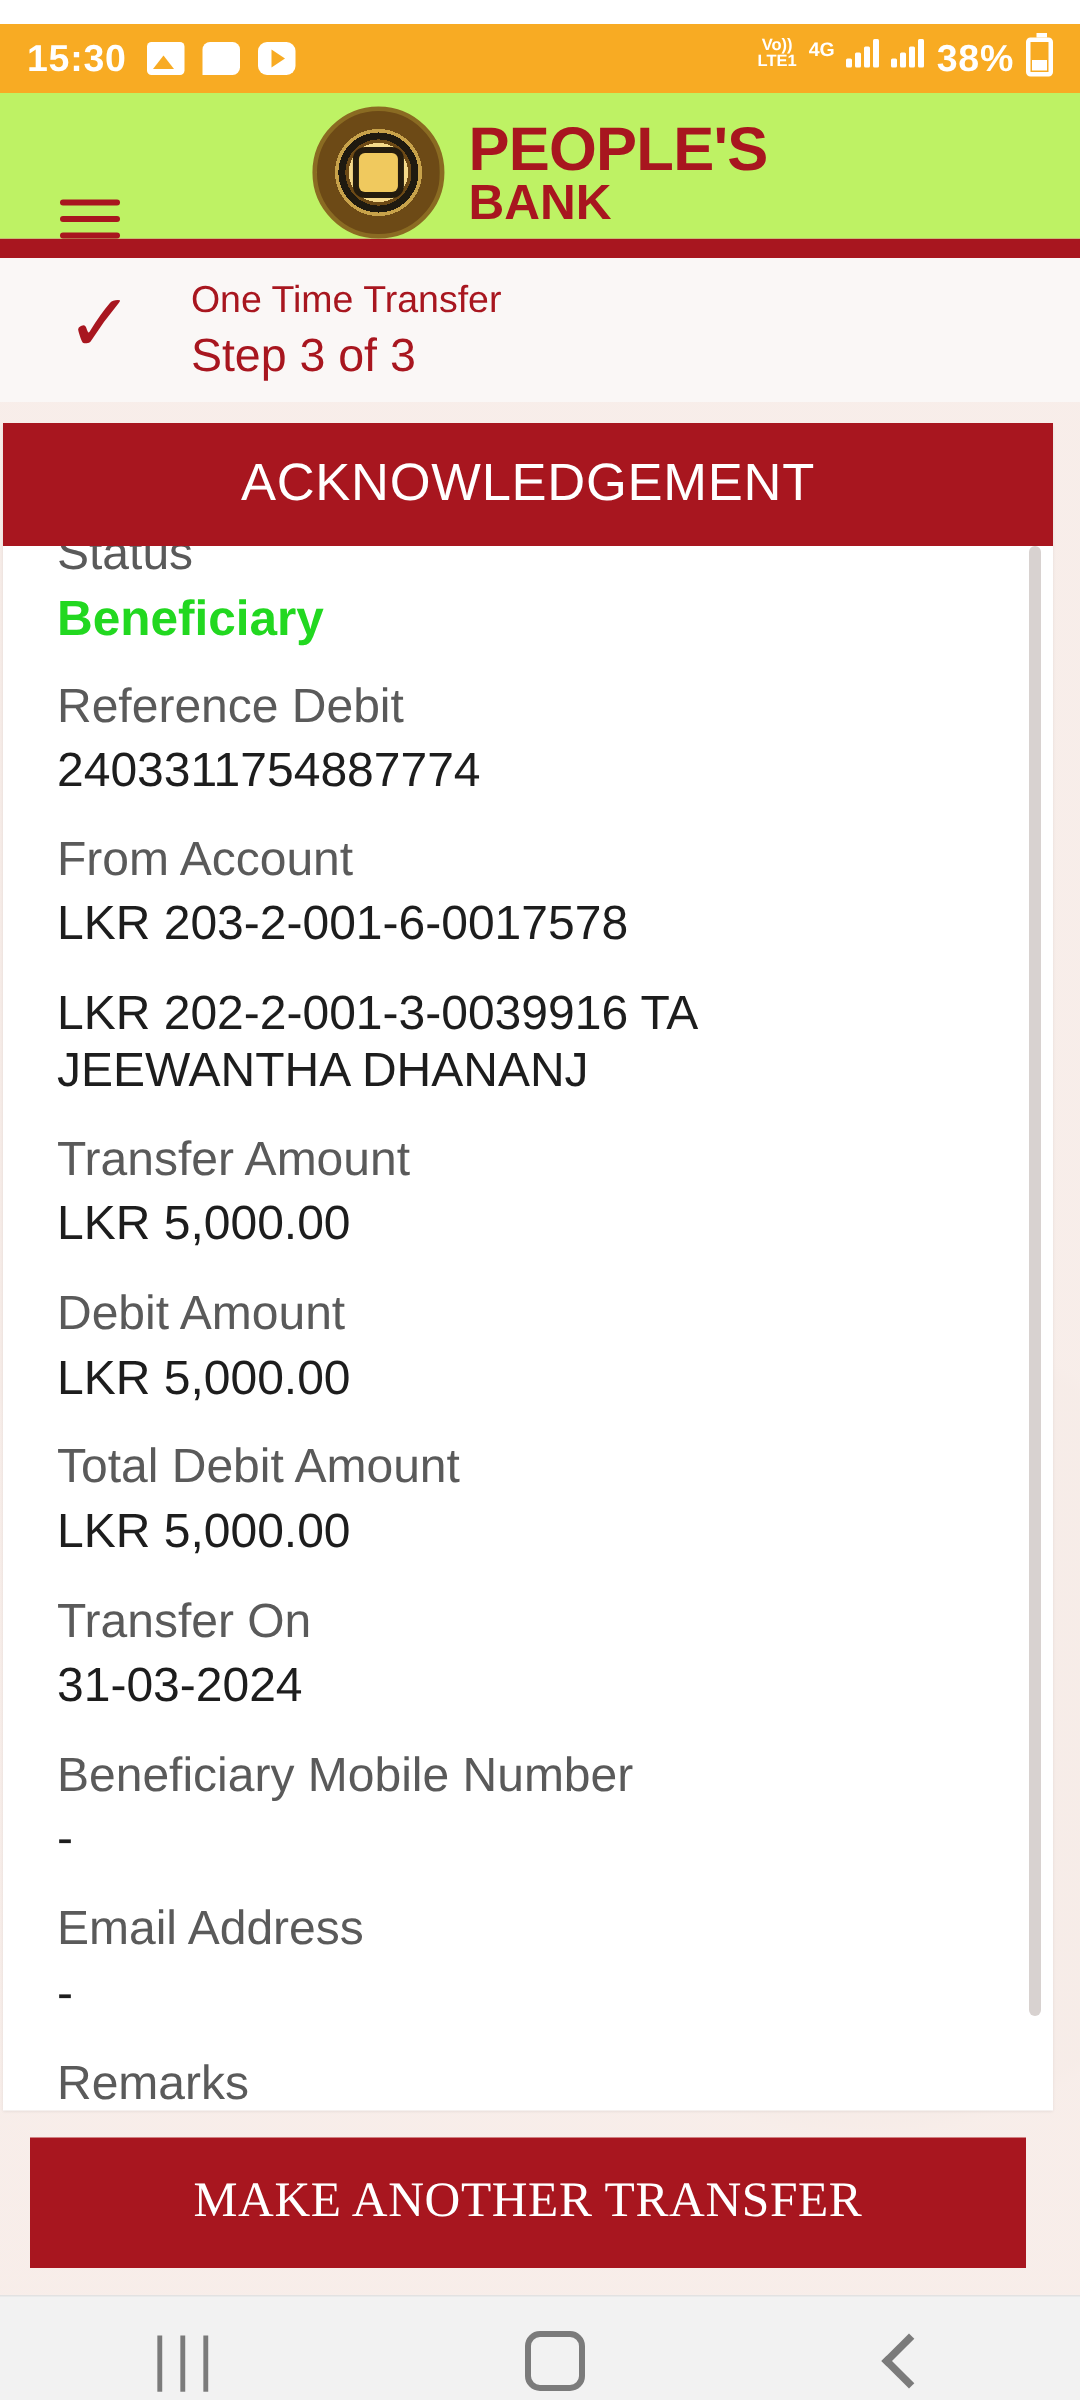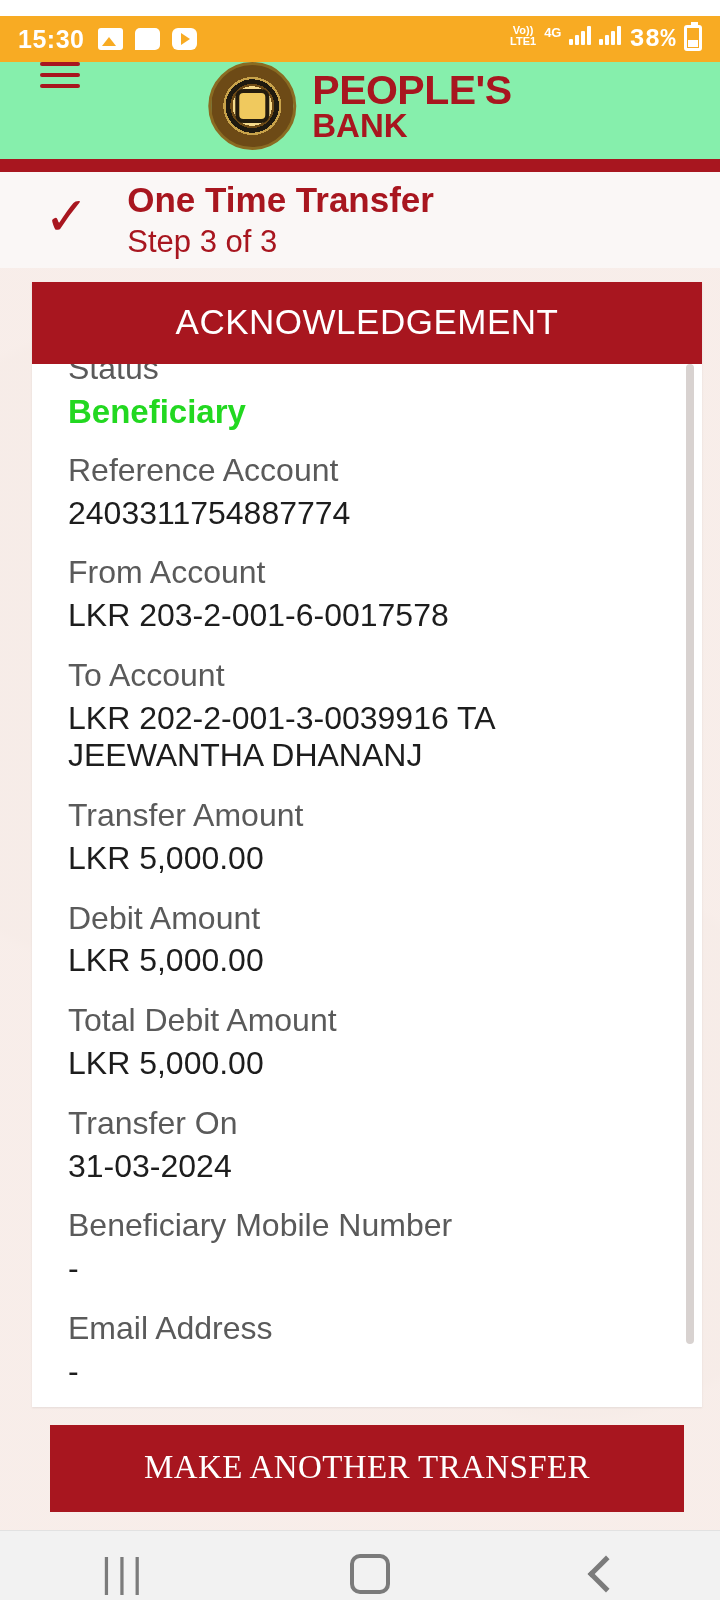--- a/index.html
+++ b/index.html
@@ -95,21 +95,20 @@
     border-radius: 1px;
   }
   .sb-bars i:nth-child(1) { height: 6px; }
   .sb-bars i:nth-child(2) { height: 10px; }
   .sb-bars i:nth-child(3) { height: 14px; }
   .sb-bars i:nth-child(4) { height: 19px; }
   .sb-batt-text {
     font-size: 25px;
     font-weight: bold;
     letter-spacing: 0.5px;
-    font-family: Liberation Mono, monospace;
   }
   .sb-batt {
     width: 18px; height: 26px;
     border: 3px solid #ffffff;
     border-radius: 3px;
     position: relative;
   }
   .sb-batt::before {
     content: "";
     position: absolute;
@@ -121,23 +120,23 @@
     content: "";
     position: absolute;
     left: 1px; right: 1px; bottom: 1px;
     height: 35%;
     background: #ffffff;
   }
 
   
   .appbar {
     height: 97px;
-    background: #86efac;
-    display: flex;
-    align-items: flex-start;
+    background: #bef264;
+    display: flex;
+    align-items: flex-end;
     flex: 0 0 97px;
     position: relative;
   }
   .hamburger {
     width: 64px;
     margin-left: 40px;
     display: flex;
     flex-direction: column;
     gap: 7px;
     cursor: pointer;
@@ -213,39 +212,39 @@
   .step-check {
     color: #a8161f;
     font-size: 54px;
     line-height: 54px;
     font-weight: normal;
     transform: translateY(-4px);
   }
   .step-text { display: flex; flex-direction: column; gap: 4px; }
   .step-title {
     color: #a8161f;
-    font-size: 35px;
-    font-weight: bold;
+    font-size: 25px;
+    font-weight: normal;
     text-align: center;
   }
   .step-sub {
     color: #a8161f;
     font-size: 31px;
   }
 
   
   .body-area {
     flex: 1 1 auto;
     position: relative;
     background:
       linear-gradient(rgba(248,238,234,0.93), rgba(248,238,234,0.93)),
       radial-gradient(circle at 20% 30%, #e4d4cd 0 30%, transparent 31%),
       radial-gradient(circle at 80% 70%, #e4d4cd 0 25%, transparent 26%),
       #f3e7e2;
-    padding: 14px 18px 0 32px;
+    padding: 14px 18px 0 2px;
     display: flex;
     flex-direction: column;
   }
   .card {
     background: #ffffff;
     display: flex;
     flex-direction: column;
     flex: 1 1 auto;
     min-height: 0;
     box-shadow: 0 1px 2px rgba(0,0,0,0.08);
@@ -415,31 +414,30 @@
       <div class="card-header">ACKNOWLEDGEMENT</div>
       <div class="card-body">
         <div class="scroll-inner">
 
           <div class="field">
             <div class="f-label">Status</div>
             <div class="f-value success">Beneficiary</div>
           </div>
 
           <div class="field">
-            <div class="f-label">Reference Account</div>
+            <div class="f-label">Reference Debit</div>
             <div class="f-value">2403311754887774</div>
           </div>
 
           <div class="field">
             <div class="f-label">From Account</div>
             <div class="f-value">LKR 203-2-001-6-0017578</div>
           </div>
 
           <div class="field">
-            <div class="f-label">To Account</div>
             <div class="f-value">LKR 202-2-001-3-0039916 TA JEEWANTHA DHANANJ</div>
           </div>
 
           <div class="field">
             <div class="f-label">Transfer Amount</div>
             <div class="f-value">LKR 5,000.00</div>
           </div>
 
           <div class="field">
             <div class="f-label">Debit Amount</div>

